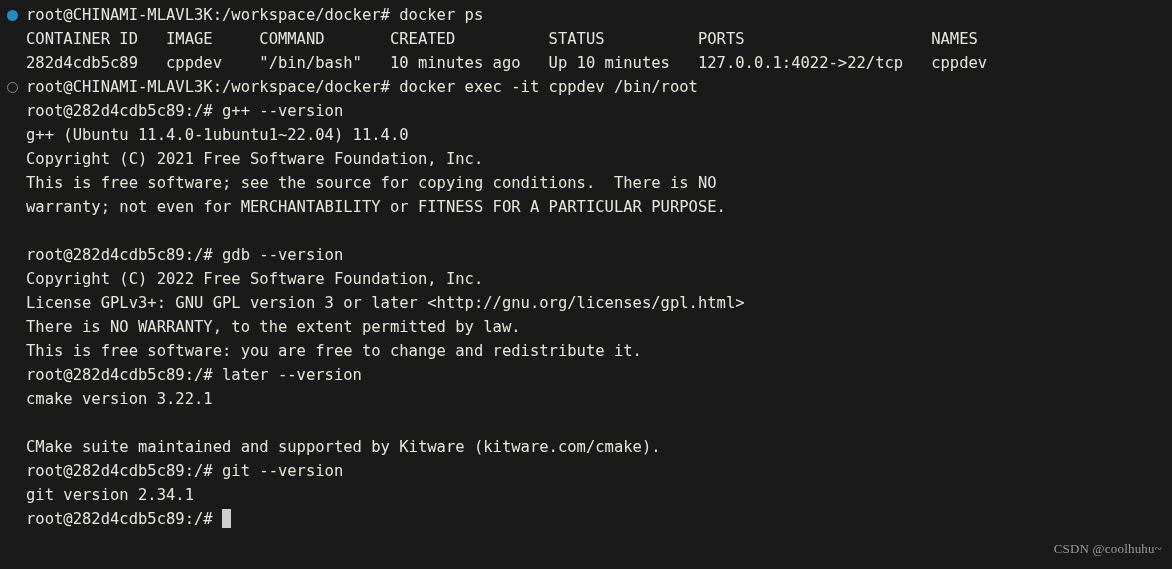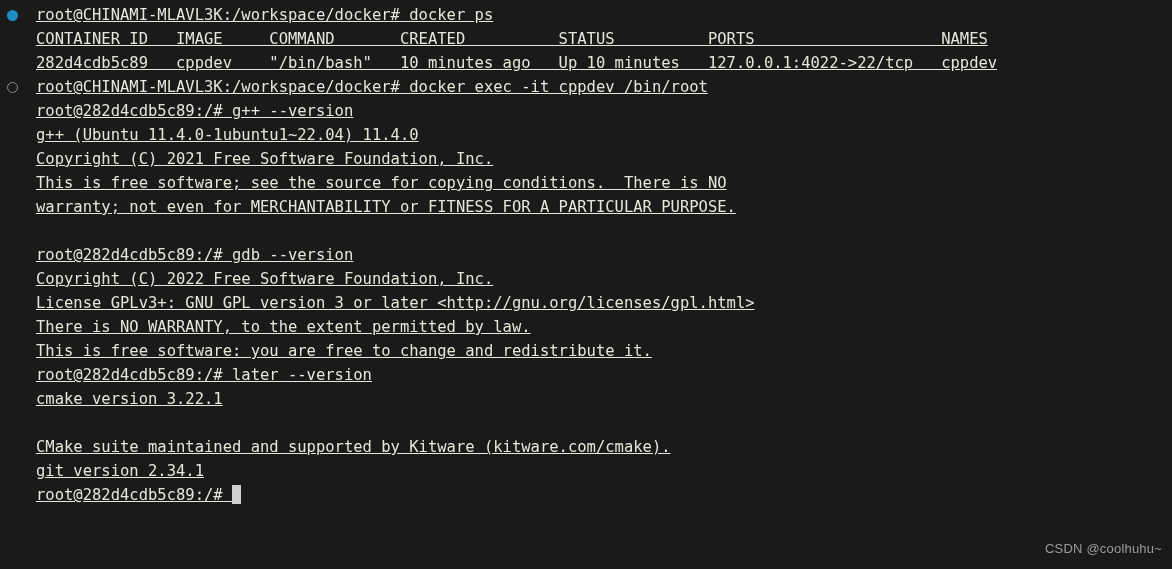--- a/index.html
+++ b/index.html
@@ -22,23 +22,22 @@
   #lines {
     position: absolute;
     left: 0;
     top: 3px;
     width: 1172px;
   }
   .row {
     position: relative;
     height: 24px;
     white-space: pre;
-    padding-left: 36px;
+    padding-left: 26px;
     box-sizing: border-box;
-    text-decoration: underline;
   }
   .row .txt {
     display: inline;
     white-space: pre;
   }
   
   .deco {
     position: absolute;
     left: 7px;
     top: 7px;
@@ -61,21 +60,21 @@
     display: inline-block;
     width: 9px;
     height: 19px;
     background: #cfcfcf;
     vertical-align: -4px;
   }
   #watermark {
     position: absolute;
     right: 10px;
     bottom: 8px;
-    font-family: Liberation Sans, sans-serif;
+    font-family: Liberation Serif, serif;
     font-size: 13px;
     color: #9a9a9a;
     letter-spacing: 0.2px;
   }
 </style>
 </head>
 <body>
 
 <div id="terminal">
   <div id="lines">
@@ -91,17 +90,18 @@
       <div class="row"><span class="txt c-default"></span></div>
       <div class="row"><span class="txt c-default">root@282d4cdb5c89:/# gdb --version</span></div>
       <div class="row"><span class="txt c-default">Copyright (C) 2022 Free Software Foundation, Inc.</span></div>
       <div class="row"><span class="txt c-default">License GPLv3+: GNU GPL version 3 or later &lt;http://gnu.org/licenses/gpl.html&gt;</span></div>
       <div class="row"><span class="txt c-default">There is NO WARRANTY, to the extent permitted by law.</span></div>
       <div class="row"><span class="txt c-default">This is free software: you are free to change and redistribute it.</span></div>
       <div class="row"><span class="txt c-default">root@282d4cdb5c89:/# later --version</span></div>
       <div class="row"><span class="txt c-default">cmake version 3.22.1</span></div>
       <div class="row"><span class="txt c-default"></span></div>
       <div class="row"><span class="txt c-default">CMake suite maintained and supported by Kitware (kitware.com/cmake).</span></div>
+      <div class="row"><span class="txt c-default">root@282d4cdb5c89:/# git --version</span></div>
       <div class="row"><span class="txt c-default">git version 2.34.1</span></div>
       <div class="row"><span class="txt c-default">root@282d4cdb5c89:/# </span><span class="cursor"></span></div>
     </div>
   <div id="watermark">CSDN @coolhuhu~</div>
 </div>
 
 </body></html>

